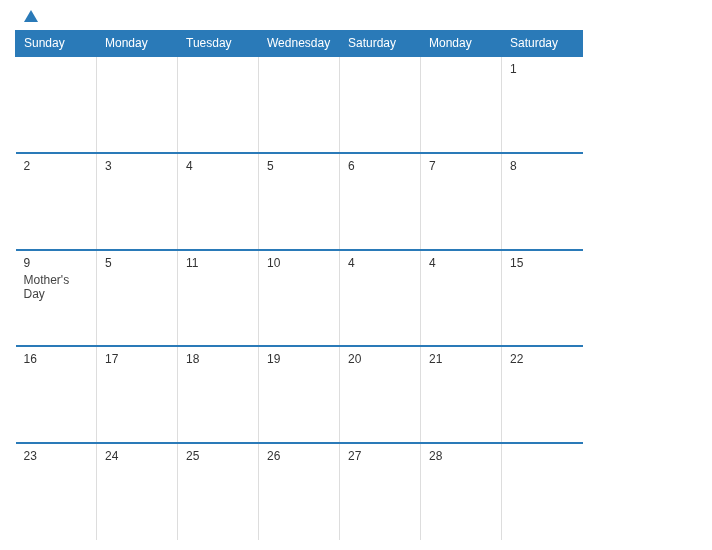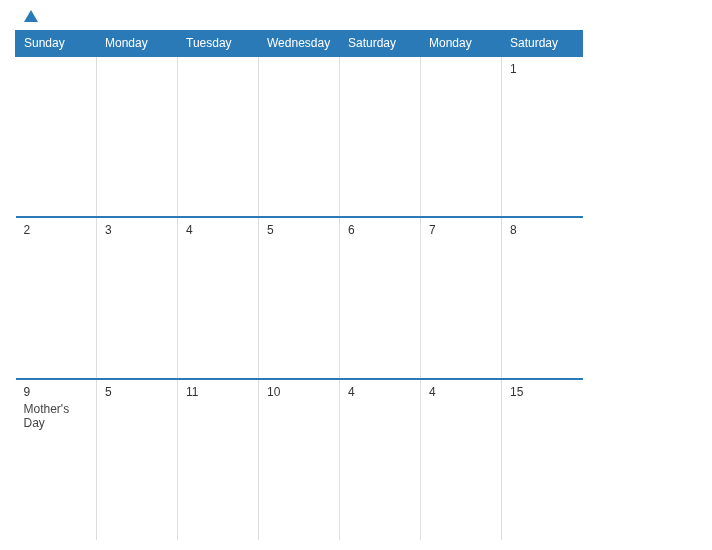--- a/index.html
+++ b/index.html
@@ -189,15 +189,59 @@
           <td>
             <span class="day-number">4</span>
           </td>
           <td>
             <span class="day-number">4</span>
           </td>
           <td>
             <span class="day-number">15</span>
           </td>
         </tr>
+        <tr>
+          <td>
+            <span class="day-number">16</span>
+          </td>
+          <td>
+            <span class="day-number">17</span>
+          </td>
+          <td>
+            <span class="day-number">18</span>
+          </td>
+          <td>
+            <span class="day-number">19</span>
+          </td>
+          <td>
+            <span class="day-number">20</span>
+          </td>
+          <td>
+            <span class="day-number">21</span>
+          </td>
+          <td>
+            <span class="day-number">22</span>
+          </td>
+        </tr>
+        <tr>
+          <td>
+            <span class="day-number">23</span>
+          </td>
+          <td>
+            <span class="day-number">24</span>
+          </td>
+          <td>
+            <span class="day-number">25</span>
+          </td>
+          <td>
+            <span class="day-number">26</span>
+          </td>
+          <td>
+            <span class="day-number">27</span>
+          </td>
+          <td>
+            <span class="day-number">28</span>
+          </td>
+          <td class="empty-cell"></td>
+        </tr>
       </tbody>
   </table>
 </div>
 
 </body></html>

